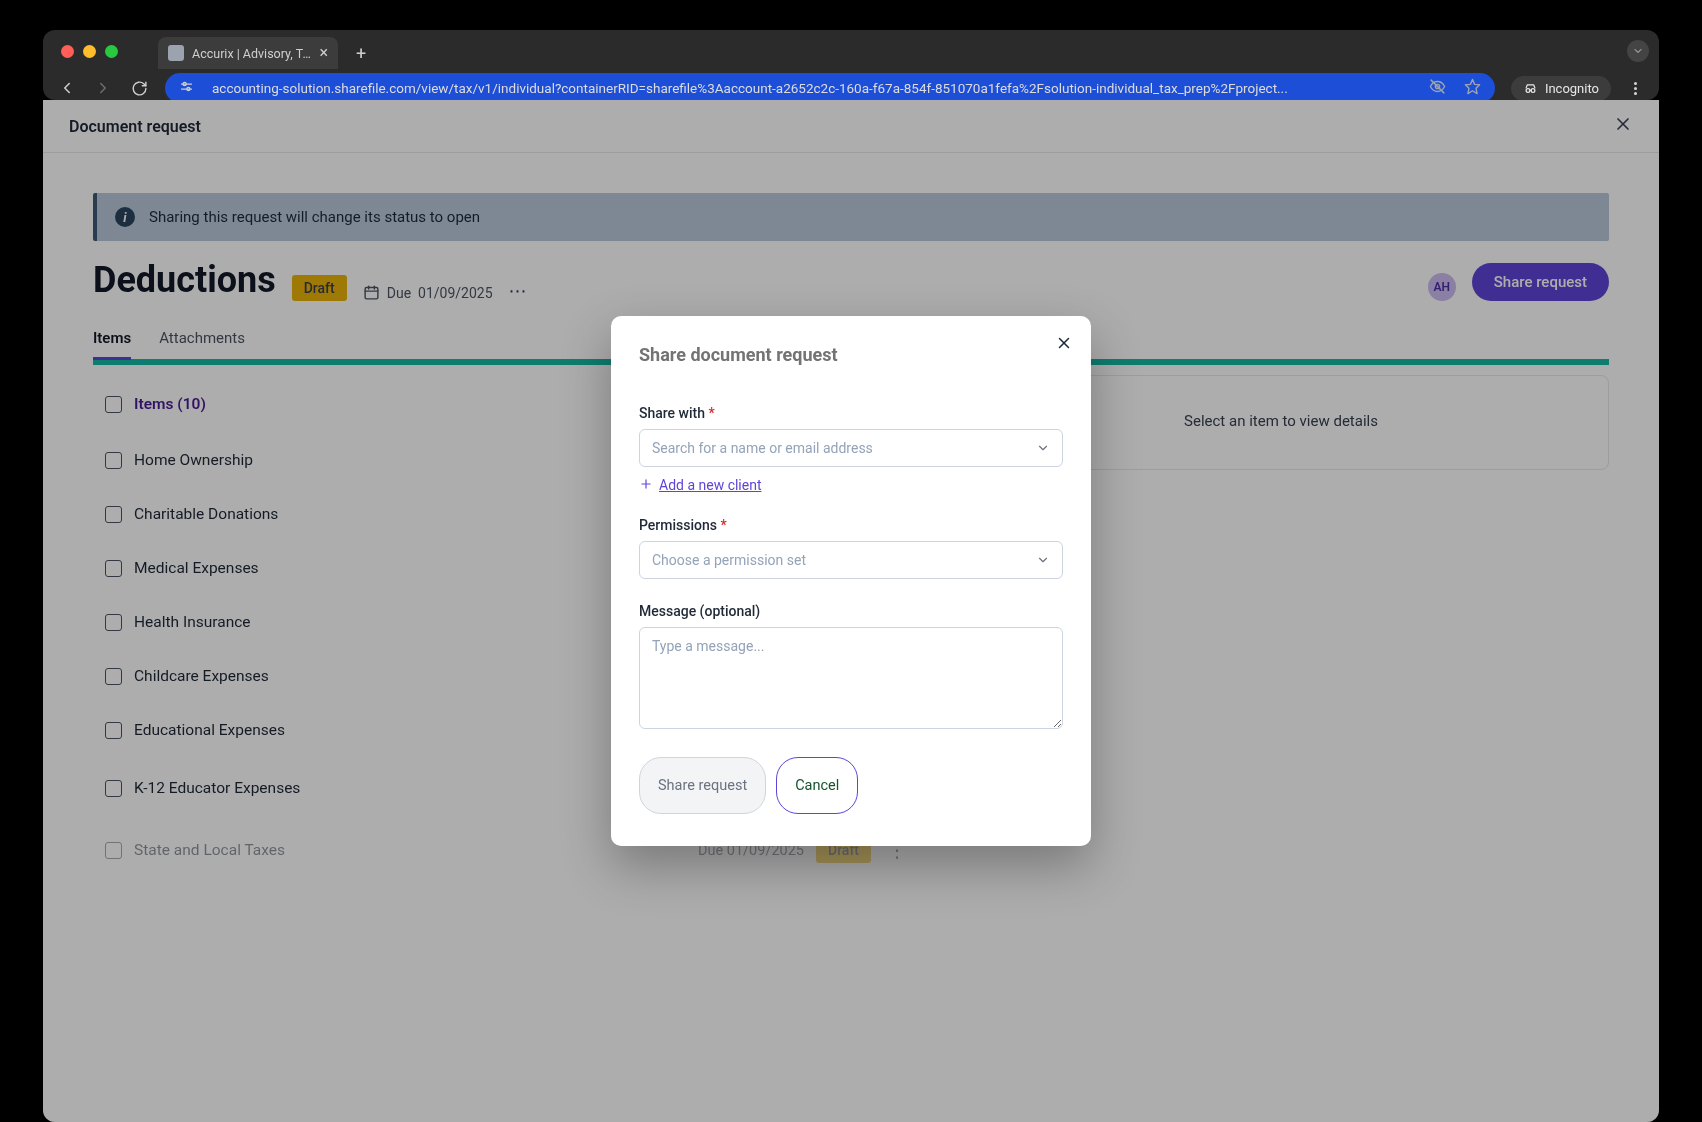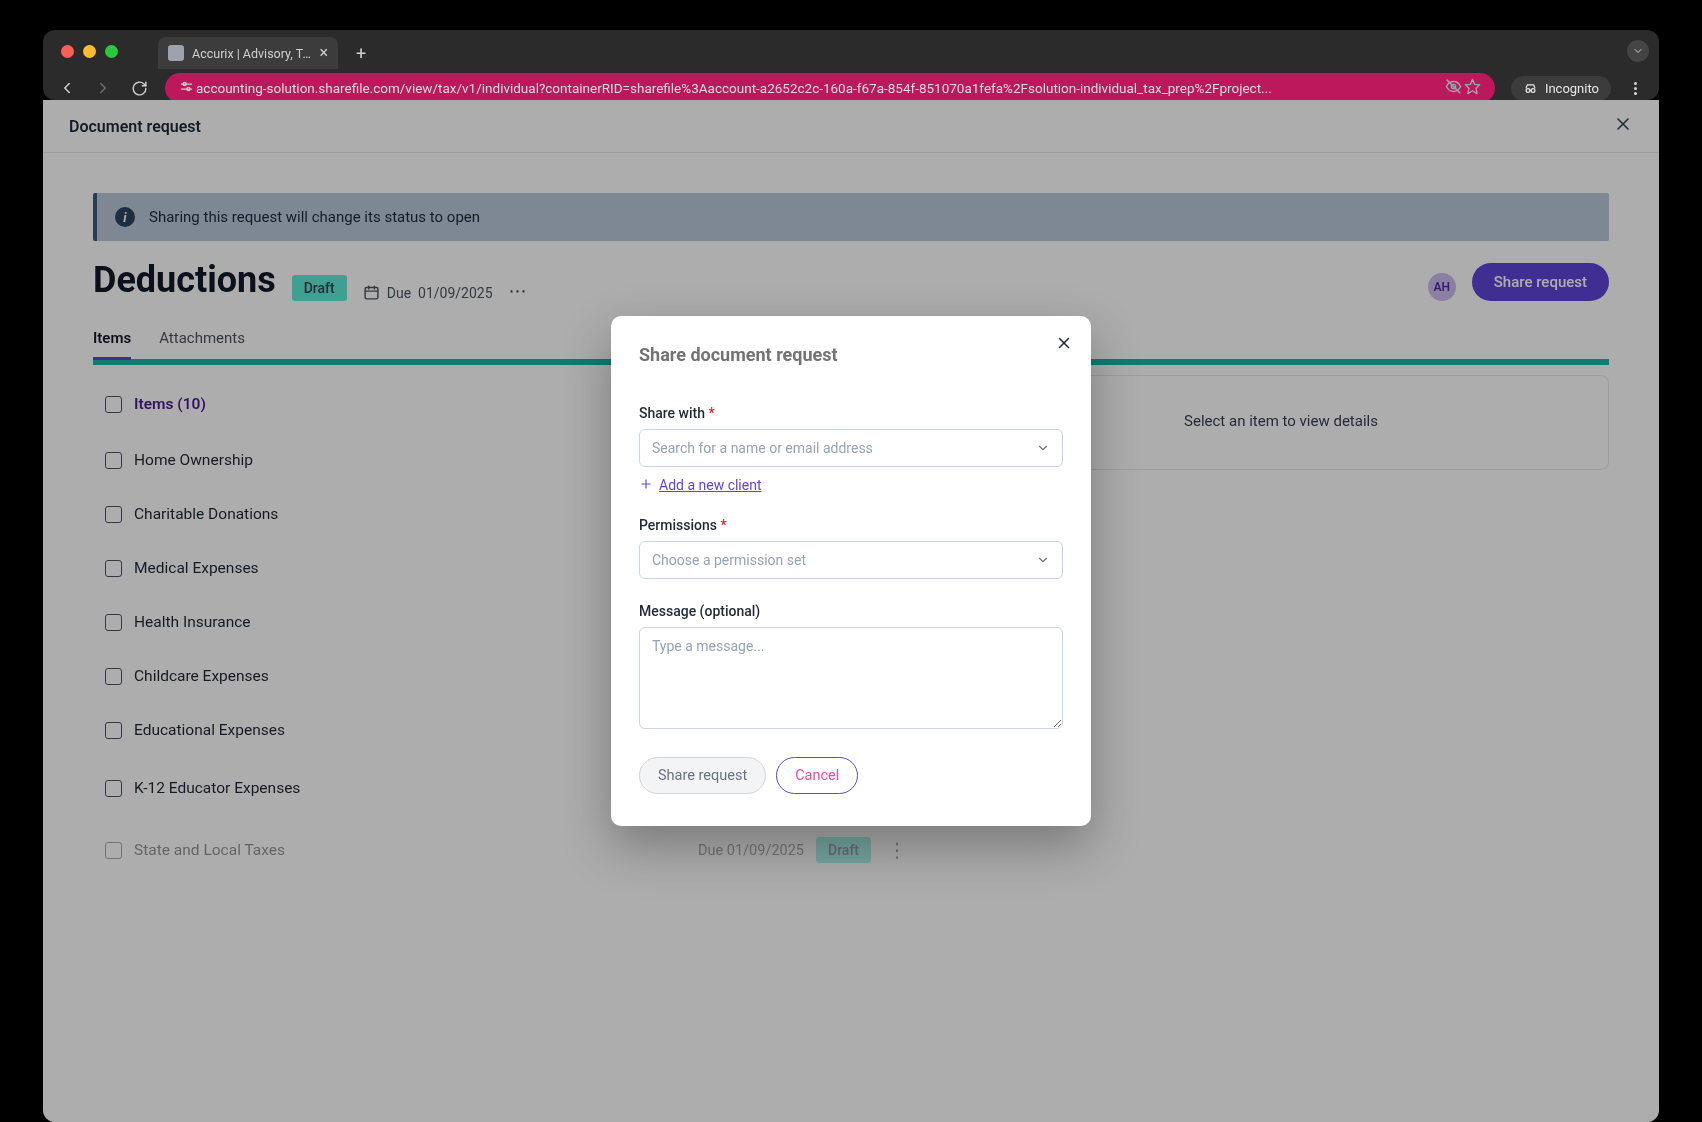--- a/index.html
+++ b/index.html
@@ -18,42 +18,42 @@
     .tab-icon { width: 16px; height: 16px; border-radius: 3px; background: #9CA3AF; flex-shrink: 0; }
     .tab-title { color: #cfcfcf; font-size: 12.5px; white-space: nowrap; overflow: hidden; text-overflow: ellipsis; flex: 1; }
     .tab-close { color: #cfcfcf; font-size: 16px; line-height: 1; cursor: pointer; }
     .new-tab { color: #cfcfcf; font-size: 18px; cursor: pointer; padding: 0 6px; }
     .chrome-arrow { position: absolute; right: 10px; top: 10px; width: 22px; height: 22px; border-radius: 11px; background: #444; display: flex; align-items: center; justify-content: center; }
     .chrome-arrow svg { width: 12px; height: 12px; stroke: #cfcfcf; }
 
     .toolbar { position: absolute; top: 40px; left: 0; right: 0; height: 36px; display: flex; align-items: center; padding: 0 14px; gap: 16px; }
     .nav-icon { color: #9ca3af; display: flex; align-items: center; justify-content: center; width: 20px; height: 20px; }
     .nav-icon.disabled { opacity: 0.4; }
-    .addr { flex: 1; background: #be185d; border-radius: 18px; height: 30px; display: flex; align-items: center; padding: 0 14px; gap: 2px; }
+    .addr { flex: 1; background: #1d4ed8; border-radius: 18px; height: 30px; display: flex; align-items: center; padding: 0 14px; gap: 18px; }
     .addr-icon { color: #9ca3af; font-size: 13px; }
     .addr-text { color: #dcdcdc; font-size: 13.5px; white-space: nowrap; overflow: hidden; text-overflow: ellipsis; flex: 1; }
     .right-icons { display: flex; align-items: center; gap: 14px; }
     .incognito { background: #3c3c3c; border-radius: 16px; padding: 5px 12px; color: #e6e6e6; font-size: 13px; display: flex; align-items: center; gap: 7px; }
 
     
     .app-area { background: #fff; margin: 0 43px; height: 1022px; border-radius: 0 0 12px 12px; position: relative; overflow: hidden; }
 
     .doc-req-header { display: flex; align-items: center; justify-content: space-between; padding: 14px 26px; border-bottom: 1px solid #e5e7eb; }
     .doc-req-title { font-weight: 600; font-size: 16px; color: #1f2937; }
     .header-close { cursor: pointer; }
 
     .page-body { padding: 40px 50px; position: relative; }
 
     .info-banner { background: #b9c9da; border-left: 4px solid #3b5b7a; padding: 14px 18px; display: flex; align-items: center; gap: 14px; border-radius: 2px; }
     .info-banner-icon { width: 20px; height: 20px; border-radius: 50%; background: #2b4560; color: #fff; display: flex; align-items: center; justify-content: center; font-size: 13px; font-weight: 700; font-style: italic; }
     .info-banner-text { color: #1f2937; font-size: 15px; }
 
     .title-row { display: flex; align-items: flex-end; gap: 16px; margin-top: 18px; }
     .page-title { font-size: 36px; font-weight: 700; color: #111827; }
-    .status-badge { background: #5eead4; color: #374151; font-size: 14px; font-weight: 500; padding: 5px 12px; border-radius: 3px; }
+    .status-badge { background: #eab308; color: #374151; font-size: 14px; font-weight: 500; padding: 5px 12px; border-radius: 3px; }
     .due-chip { display: flex; align-items: center; gap: 7px; color: #4b5563; font-size: 14px; }
     .more-dots { letter-spacing: 2px; color: #374151; cursor: pointer; font-size: 18px; }
     .title-spacer { flex: 1; }
     .avatar { width: 28px; height: 28px; border-radius: 50%; background: #cdbdf2; color: #4b2fa8; font-size: 12px; font-weight: 600; display: flex; align-items: center; justify-content: center; }
     .share-btn { background: #6044d8; color: #fff; border: none; border-radius: 22px; padding: 10px 22px; font-size: 15px; font-weight: 500; cursor: pointer; }
 
     .tabs { display: flex; gap: 28px; border-bottom: 6px solid #14b8a6; margin-top: 18px; }
     .tab-item { padding: 10px 0; font-size: 15px; color: #4b5563; cursor: pointer; border-bottom: 3px solid transparent; margin-bottom: -1px; }
     .tab-item.active { color: #111827; font-weight: 600; border-bottom-color: #6044d8; }
 
@@ -79,21 +79,21 @@
     .m-label .req { color: #dc2626; }
     .m-select { width: 100%; border: 1px solid #cbd5e1; border-radius: 6px; padding: 10px 12px; font-size: 14px; color: #94a3b8; display: flex; justify-content: space-between; align-items: center; cursor: pointer; }
     .m-select svg { width: 14px; height: 14px; stroke: #6b7280; }
     .add-client { display: flex; align-items: flex-start; gap: 6px; color: #6044d8; font-size: 14px; margin-top: 10px; cursor: pointer; }
     .add-client span { text-decoration: underline; }
     .m-section { margin-bottom: 24px; }
     .m-textarea { width: 100%; border: 1px solid #cbd5e1; border-radius: 6px; padding: 10px 12px; font-size: 14px; color: #374151; height: 102px; resize: both; }
     .m-textarea::placeholder { color: #94a3b8; }
     .m-actions { display: flex; gap: 10px; margin-top: 6px; }
     .btn-share { background: #f3f4f6; color: #6b7280; border: 1px solid #d1d5db; border-radius: 22px; padding: 9px 18px; font-size: 14.5px; cursor: not-allowed; }
-    .btn-cancel { background: #fff; color: #ec4899; border: 1px solid #6044d8; border-radius: 22px; padding: 9px 18px; font-size: 14.5px; cursor: pointer; }
+    .btn-cancel { background: #fff; color: #14532d; border: 1px solid #6044d8; border-radius: 22px; padding: 19px 18px; font-size: 14.5px; cursor: pointer; }
 
     svg { fill: none; stroke-width: 2; stroke-linecap: round; stroke-linejoin: round; }
   </style>
 </head>
 <body>
 
 <div class="browser-chrome">
   <div class="traffic-lights">
     <div class="tl tl-red"></div>
     <div class="tl tl-yellow"></div>

